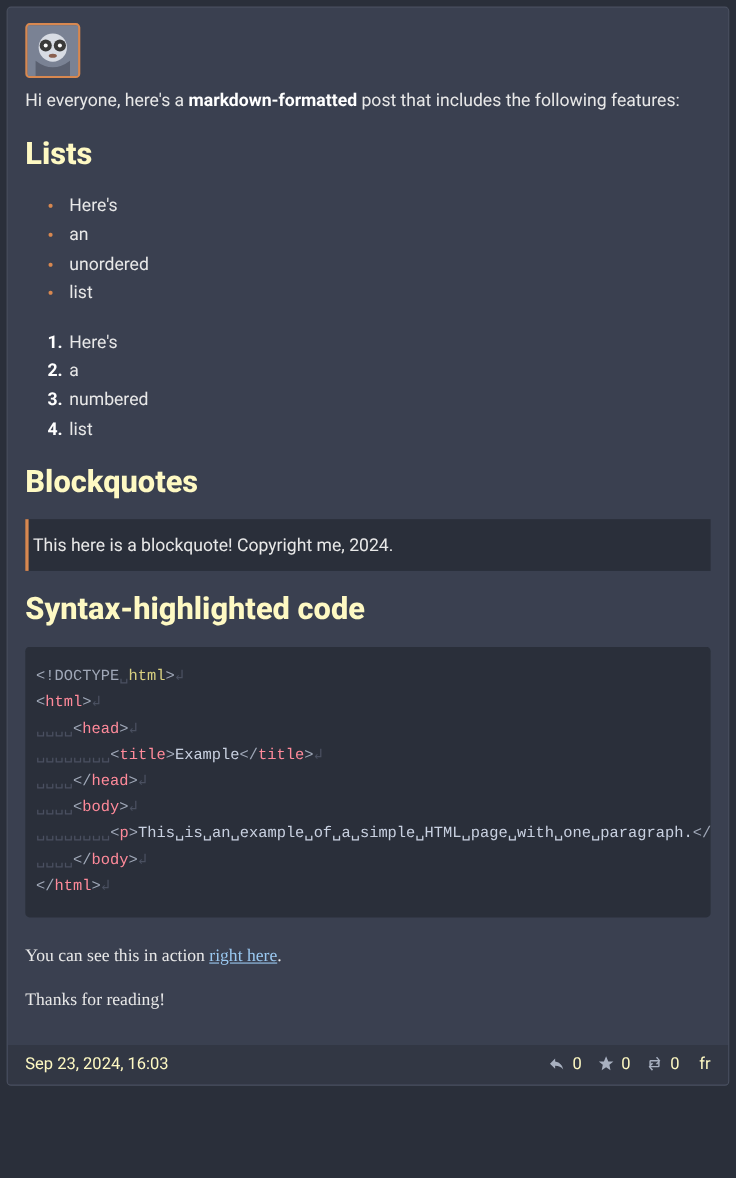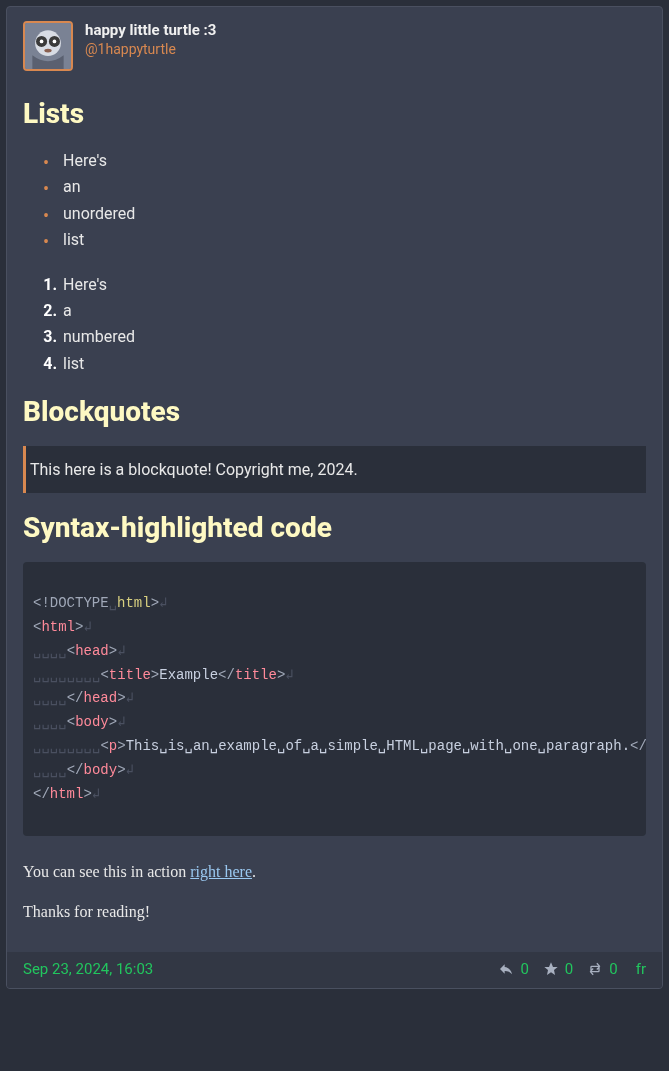--- a/index.html
+++ b/index.html
@@ -67,21 +67,21 @@
   blockquote {
     border-left: 3px solid #d88850;
     background: #2a2f3a;
     padding: 14px 4px;
     font-size: 16px;
     margin-bottom: 18px;
   }
   pre.code {
     background: #2a2f3a;
     border-radius: 4px;
-    padding: 30px 10px;
+    padding: 16px 10px;
     font-family: "Courier New", monospace;
     font-size: 14px;
     line-height: 1.7;
     overflow-x: auto;
     margin-bottom: 24px;
     white-space: pre;
   }
   pre.code .punct { color: #a0a8b8; }
   pre.code .gray { color: #a0a8b8; }
   pre.code .pink { color: #ff8a9a; }
@@ -89,21 +89,21 @@
   pre.code .text { color: #c8d0e0; }
   pre.code .ws { color: #4a5060; }
   .para { font-size: 16px; line-height: 1.5; margin-bottom: 16px; font-family: Liberation Serif, serif; }
   .para a { color: #9ac8f0; text-decoration: underline; }
   .footer {
     display: flex;
     align-items: center;
     gap: 18px;
     padding: 8px 16px 10px 16px;
     background: #323744;
-    color: #22c55e;
+    color: #fef9c3;
     font-size: 15px;
   }
   .footer .ts { margin-right: auto; }
   .footer .stat { display: inline-flex; align-items: center; gap: 6px; }
   .footer .stat svg { width: 16px; height: 16px; fill: #a8b0c0; }
   .footer-left { display: flex; align-items: center; gap: 14px; flex: 1; }
   .lang { margin-left: auto; }
 </style>
 </head>
 <body>
@@ -116,28 +116,27 @@
         <rect width="50" height="50" fill="#7a8294"></rect>
         <circle cx="25" cy="22" r="14" fill="#d8dce4"></circle>
         <circle cx="18" cy="20" r="6" fill="#3a3a3a"></circle>
         <circle cx="32" cy="20" r="6" fill="#3a3a3a"></circle>
         <circle cx="18" cy="20" r="2" fill="#fff"></circle>
         <circle cx="32" cy="20" r="2" fill="#fff"></circle>
         <ellipse cx="25" cy="30" rx="4" ry="2" fill="#8a6050"></ellipse>
         <path d="M8 35 Q25 48 42 35 L42 50 L8 50 Z" fill="#5a6070"></path>
       </svg>
     </div>
-    <div class="user-info">
-      <span class="display-name">happy little turtle :3</span>
-      <span class="handle">@1happyturtle</span>
-    </div>
   </div>
 
   <div class="content">
 
+    <p class="intro">
+      <span>Hi everyone, here's a </span><b>markdown-formatted</b><span> post that includes the following features:</span>
+    </p>
 
     <h2>Lists</h2>
 
     <ul class="bullets">
       <li>Here's</li>
       <li>an</li>
       <li>unordered</li>
       <li>list</li>
     </ul>
 

